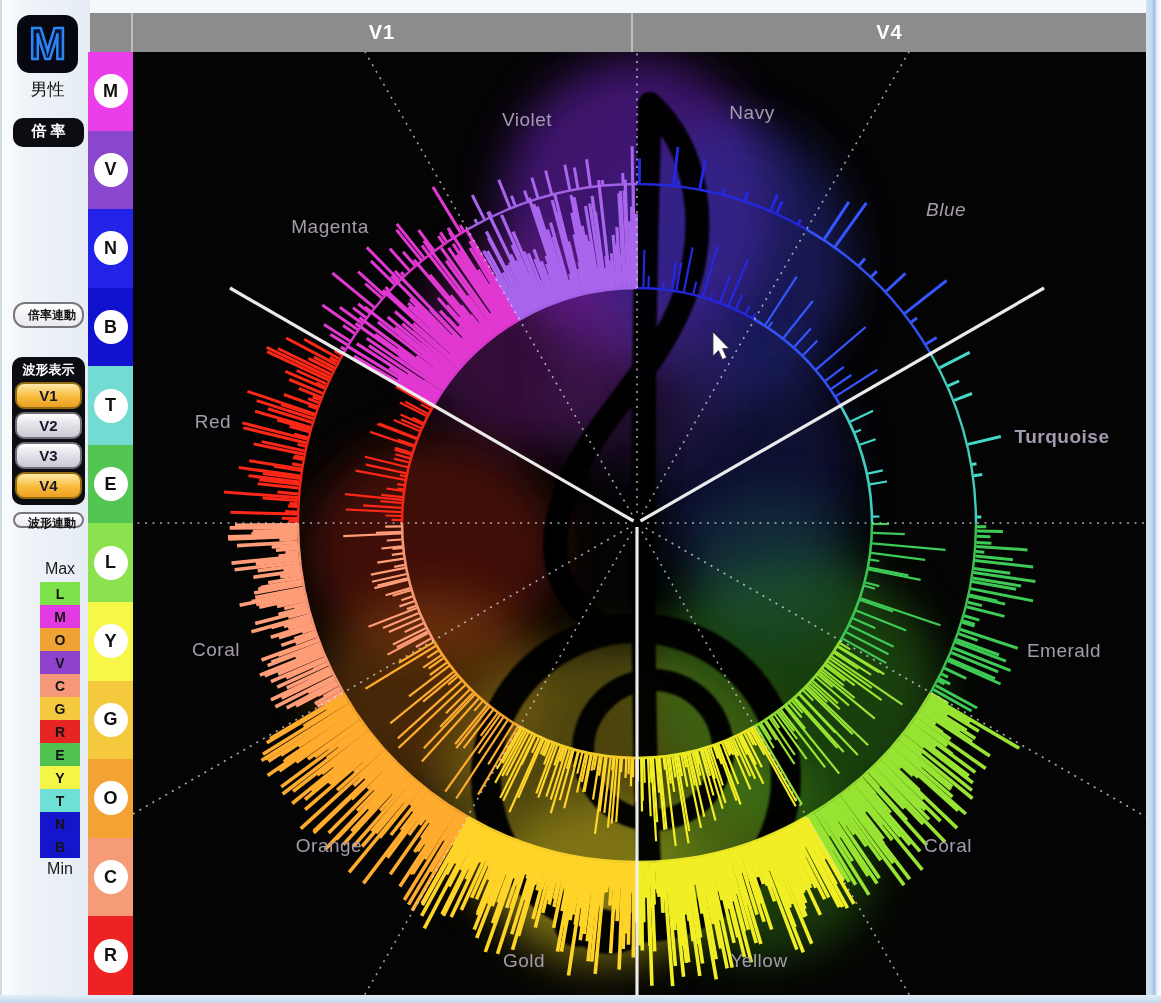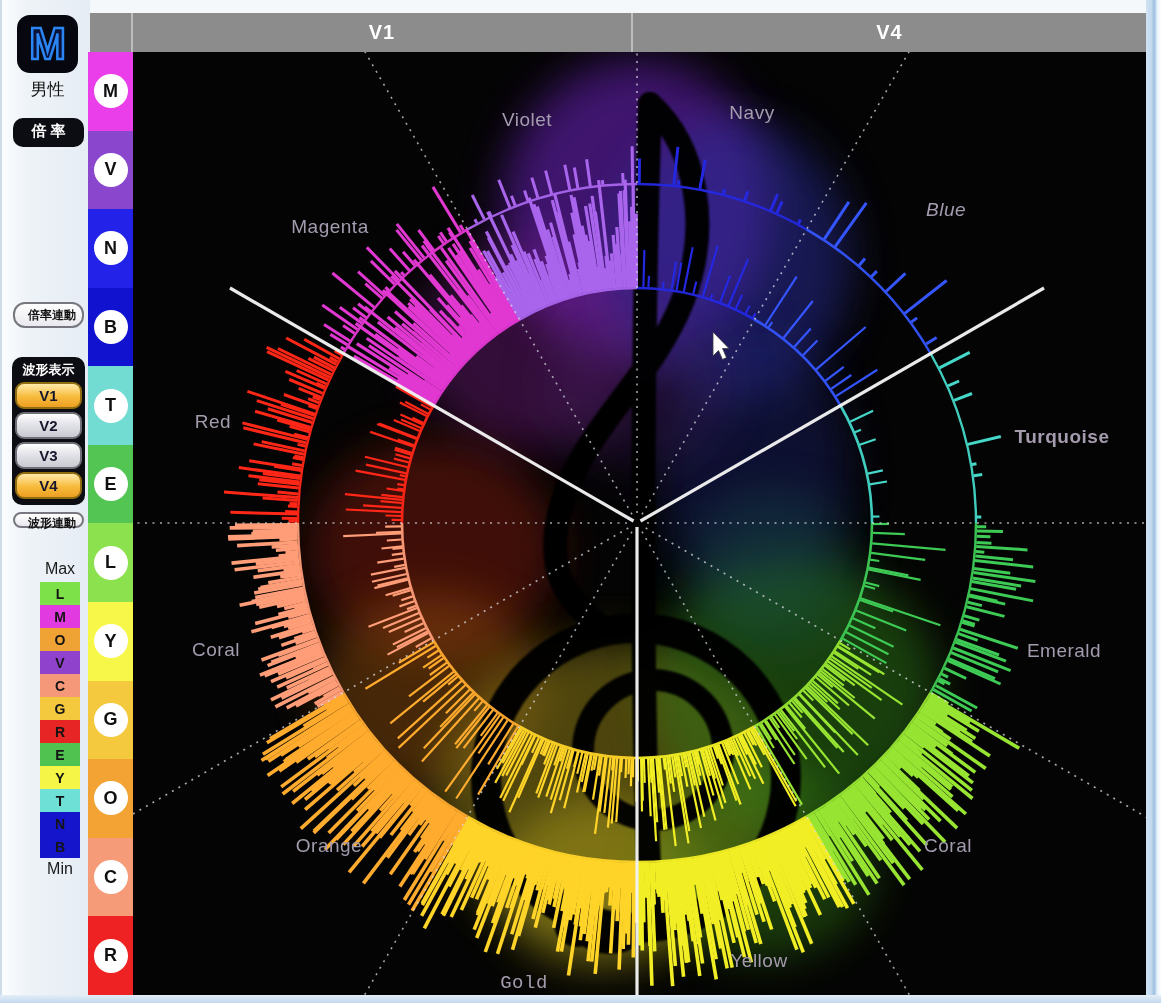--- a/index.html
+++ b/index.html
@@ -1222,21 +1222,21 @@
           <polygon points="0,0 0,24 5.5,18.5 9.5,27.5 13.5,25.5 9.5,16.5 16,16.5" fill="#ffffff" stroke="#3a3a3a" stroke-width="0.8"></polygon>
         </g>
       </svg>
     <div id="seg-labels">
         <div class="seg-label" style="left: 619px; top: 61px;">Navy</div>
         <div class="seg-label" style="left: 813px; top: 158px; font-style: italic;">Blue</div>
         <div class="seg-label" style="left: 929px; top: 385px; font-weight: bold;">Turquoise</div>
         <div class="seg-label" style="left: 931px; top: 599px;">Emerald</div>
         <div class="seg-label" style="left: 815px; top: 794px;">Coral</div>
         <div class="seg-label" style="left: 618px; top: 909px; margin-left: 8px;">Yellow</div>
-        <div class="seg-label" style="left: 391px; top: 931px; font-family: Liberation Mono, monospace;">Gold</div>
+        <div class="seg-label" style="left: 391px; top: 909px;">Gold</div>
         <div class="seg-label" style="left: 196px; top: 794px;">Orange</div>
         <div class="seg-label" style="left: 83px; top: 598px;">Coral</div>
         <div class="seg-label" style="left: 80px; top: 370px;">Red</div>
         <div class="seg-label" style="left: 197px; top: 175px;">Magenta</div>
         <div class="seg-label" style="left: 394px; top: 68px;">Violet</div>
       </div>
   </div>
 
   <div class="frame-right"></div>
   <div class="frame-bottom"></div>

